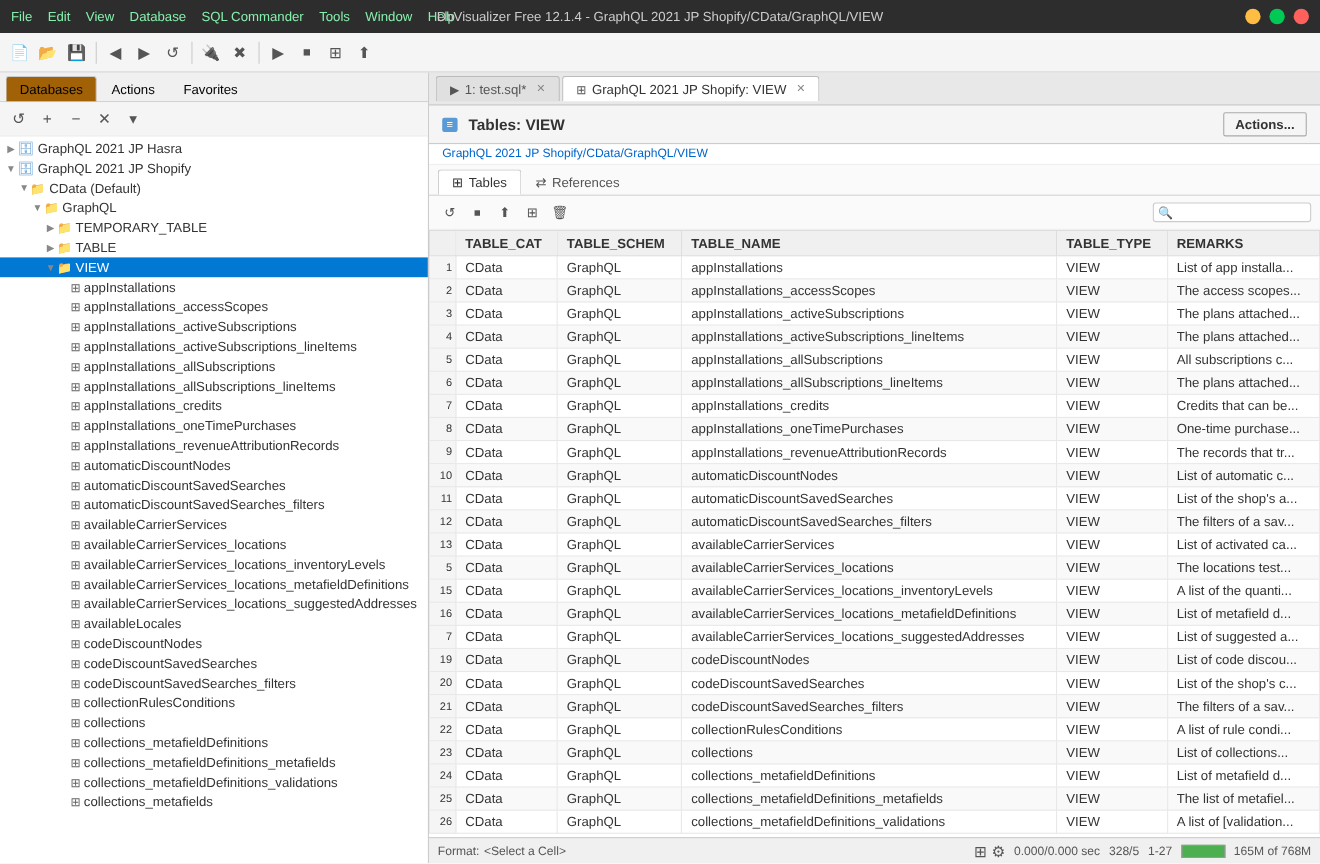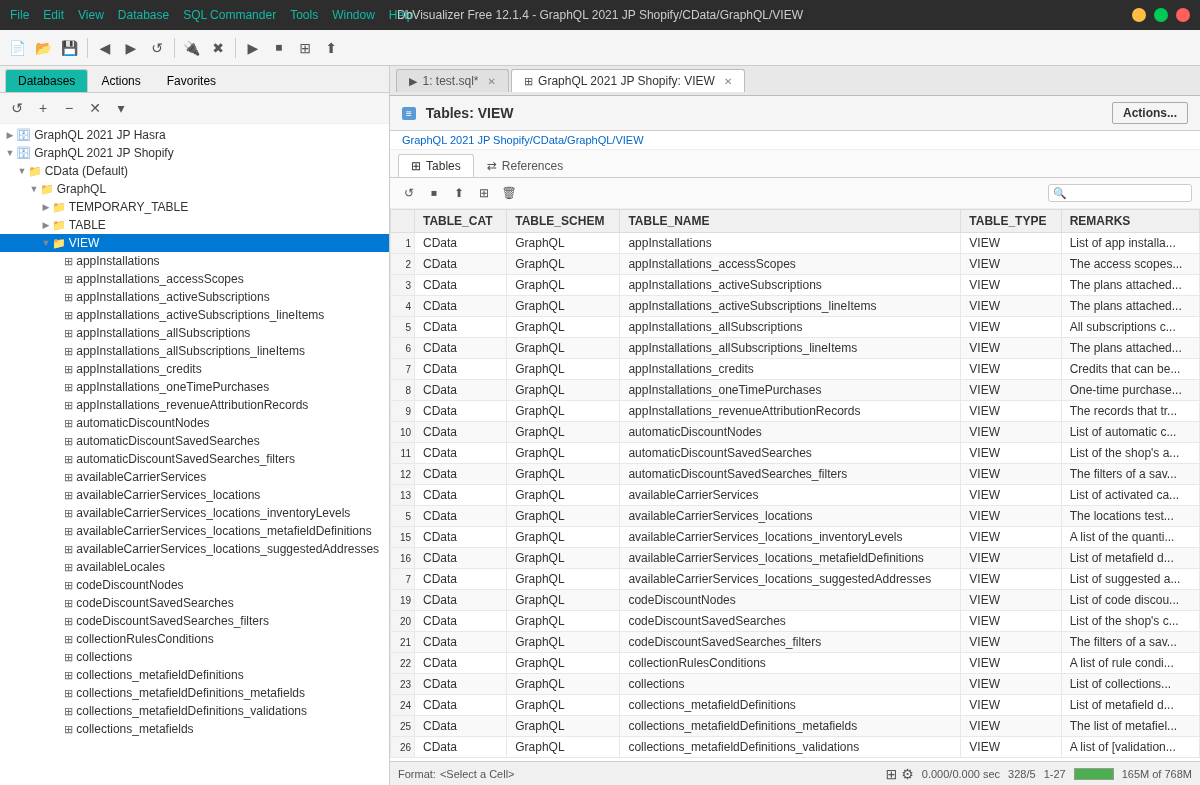--- a/index.html
+++ b/index.html
@@ -2,21 +2,21 @@
 <html><head>
   <meta charset="utf-8">
   <style>
     * { box-sizing: border-box; margin: 0; padding: 0; }
     body { font-family: 'Segoe UI', Arial, sans-serif; font-size: 12px; background: #f0f0f0; overflow: hidden; width: 1200px; height: 785px; display: flex; flex-direction: column; }
 
     
     .titlebar { background: #2d2d2d; color: #fff; height: 30px; display: flex; align-items: center; justify-content: space-between; padding: 0 10px; flex-shrink: 0; }
     .titlebar-left { display: flex; align-items: center; gap: 8px; }
     .titlebar-menu { display: flex; gap: 14px; font-size: 12px; }
-    .titlebar-menu span { cursor: pointer; color: #14b8a6; }
+    .titlebar-menu span { cursor: pointer; color: #86efac; }
     .titlebar-title { font-size: 12px; color: #ccc; position: absolute; left: 50%; transform: translateX(-50%); }
     .titlebar-controls { display: flex; gap: 8px; }
     .titlebar-btn { width: 14px; height: 14px; border-radius: 50%; border: none; cursor: pointer; }
     .btn-min { background: #ffbd44; }
     .btn-max { background: #00ca56; }
     .btn-close { background: #ff605c; }
 
     
     .toolbar { background: #f5f5f5; height: 36px; display: flex; align-items: center; padding: 0 6px; border-bottom: 1px solid #ccc; gap: 2px; flex-shrink: 0; }
     .toolbar-btn { width: 24px; height: 24px; border: 1px solid transparent; background: transparent; cursor: pointer; display: flex; align-items: center; justify-content: center; font-size: 14px; color: #555; border-radius: 2px; }
@@ -29,21 +29,21 @@
     .tab-bar { display: flex; align-items: center; background: #e8e8e8; border-bottom: 1px solid #bbb; padding-left: 6px; height: 30px; flex-shrink: 0; }
     .tab { display: flex; align-items: center; padding: 4px 12px; background: #e0e0e0; border: 1px solid #bbb; border-bottom: none; margin-right: 2px; cursor: pointer; font-size: 12px; color: #555; gap: 5px; border-radius: 3px 3px 0 0; }
     .tab.active { background: #fff; color: #333; font-weight: 500; }
     .tab-close { font-size: 10px; color: #888; margin-left: 4px; cursor: pointer; }
     .tab-icon { font-size: 11px; color: #555; }
 
     
     .left-panel { width: 390px; flex-shrink: 0; background: #fff; border-right: 1px solid #ccc; display: flex; flex-direction: column; }
     .left-panel-tabs { display: flex; background: #f0f0f0; border-bottom: 1px solid #ccc; padding: 3px 5px 0; }
     .left-tab { padding: 4px 12px; cursor: pointer; font-size: 12px; border: 1px solid transparent; border-bottom: none; border-radius: 3px 3px 0 0; }
-    .left-tab.active { background: #14b8a6; border-color: #ccc; }
+    .left-tab.active { background: #a16207; border-color: #ccc; }
     .left-panel-toolbar { display: flex; align-items: center; padding: 3px 5px; background: #f5f5f5; border-bottom: 1px solid #eee; gap: 2px; }
     .tree-container { flex: 1; overflow-y: auto; overflow-x: hidden; padding: 2px 0; }
     .tree-item { display: flex; align-items: center; padding: 2px 4px; cursor: pointer; font-size: 12px; color: #333; white-space: nowrap; }
     .tree-item.selected { background: #0078d4; color: #fff; }
     .tree-arrow { width: 12px; display: inline-flex; align-items: center; justify-content: center; color: #888; font-size: 9px; }
 
     
     .right-panel { flex: 1; display: flex; flex-direction: column; background: #fff; overflow: hidden; }
     .right-panel-header { background: #f5f5f5; border-bottom: 1px solid #ccc; padding: 6px 12px; display: flex; align-items: center; justify-content: space-between; }
     .panel-title { font-size: 14px; font-weight: bold; color: #333; display: flex; align-items: center; gap: 6px; }

